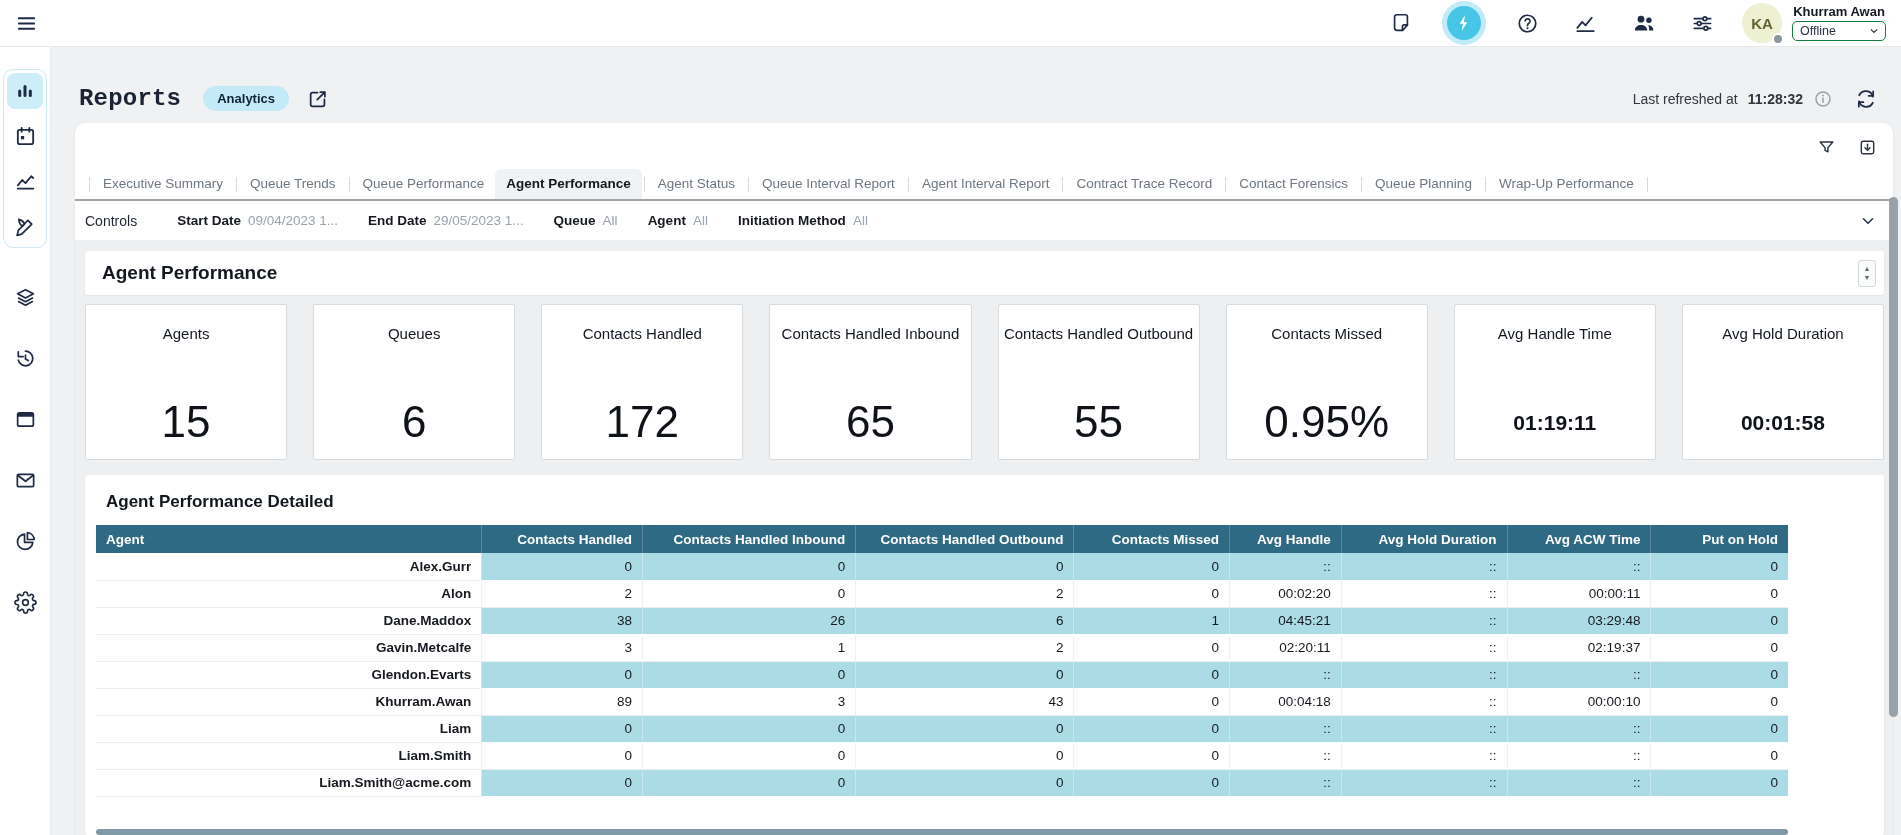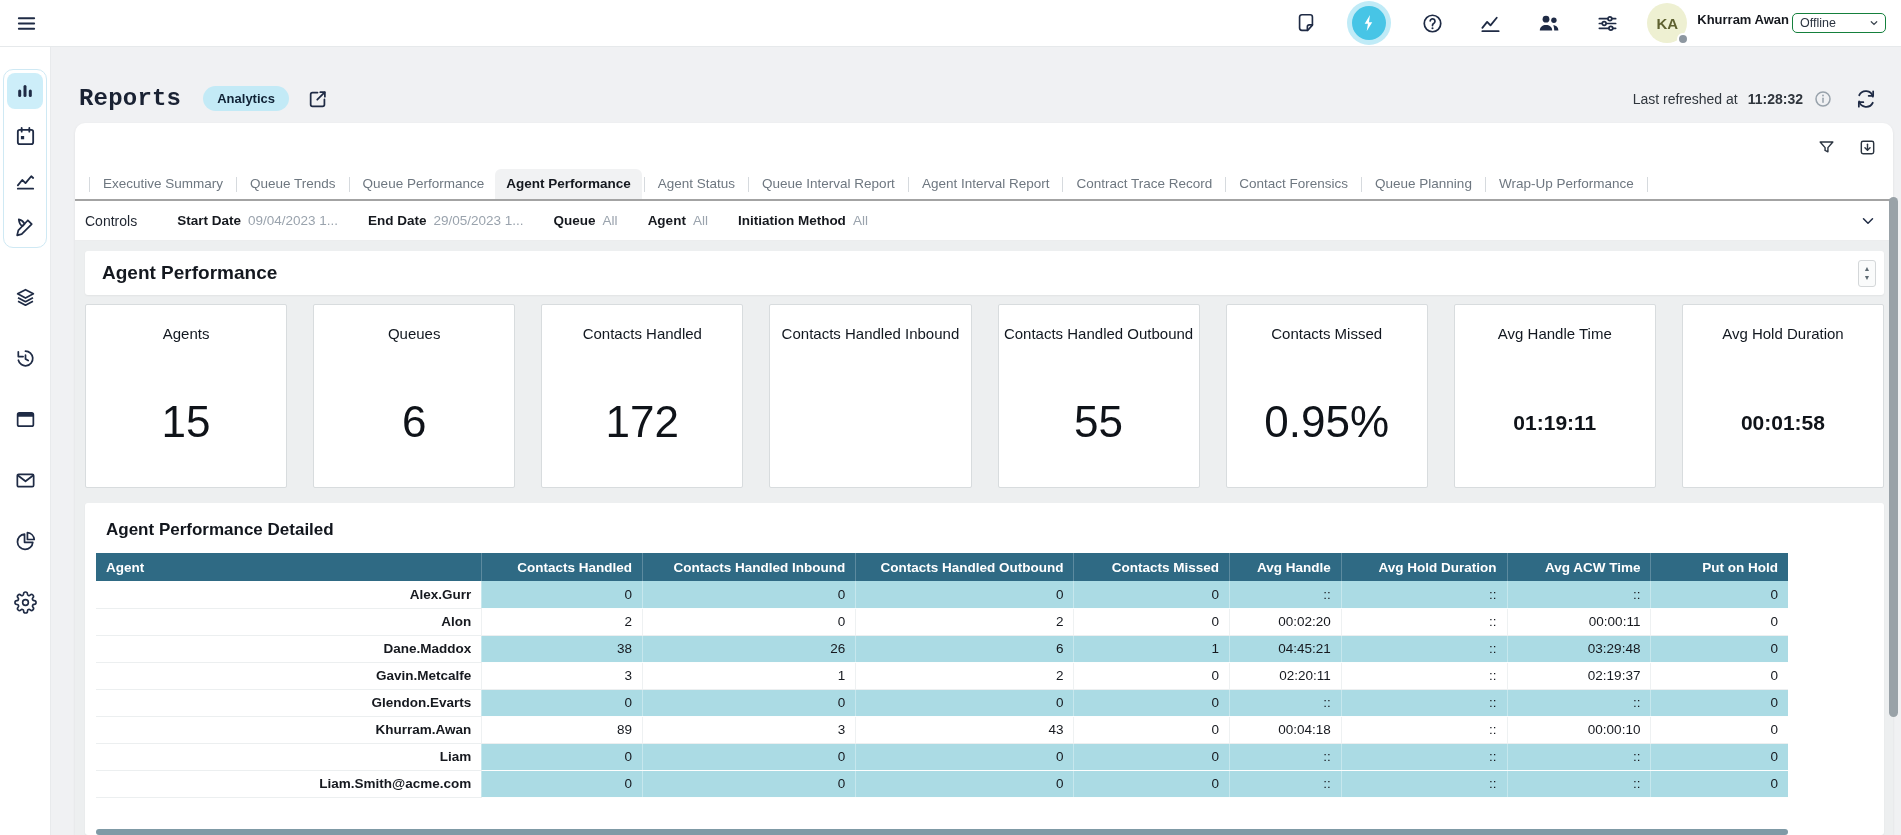--- a/index.html
+++ b/index.html
@@ -12,21 +12,21 @@
 
   
   .topbar{position:absolute;left:0;top:0;right:0;height:47px;background:#fff;
           border-bottom:1px solid #e6e9eb;display:flex;align-items:center;padding:0 15px;z-index:20;}
   .tb-icons{margin-left:auto;display:flex;align-items:center;gap:35px;margin-right:28px;}
   .bolt-btn{width:34px;height:34px;border-radius:50%;background:#47c5e6;box-shadow:0 0 0 5px #c0ebf7;}
   .avatar{width:40px;height:40px;border-radius:50%;background:#eef0d2;color:#5e6130;font-weight:700;
           font-size:15px;display:grid;place-items:center;position:relative;flex:none;}
   .status-dot{position:absolute;right:-2px;bottom:-2px;width:12px;height:12px;border-radius:50%;
           background:#8d97a0;border:2px solid #fff;}
-  .user-block{margin-left:10px;display:flex;gap:3px;text-align:center;}
+  .user-block{margin-left:10px;display:flex;flex-direction:column;gap:3px;text-align:center;}
   .user-name{font-size:13px;font-weight:700;color:#16191f;line-height:1;}
   .status-select{width:94px;height:20px;border:1px solid #15803d;border-radius:5px;font-size:12.5px;
           color:#2b3440;display:flex;align-items:center;justify-content:space-between;
           padding:0 5px 0 7px;background:#fff;cursor:pointer;}
 
   
   .sidebar{position:absolute;left:0;top:47px;bottom:0;width:51px;background:#fff;
            border-right:1px solid #e8eaec;display:flex;flex-direction:column;align-items:center;z-index:10;}
   .side-group{margin-top:22px;border:1px solid #cfe9f4;border-radius:10px;padding:3px;
            display:flex;flex-direction:column;gap:9px;}
@@ -67,21 +67,21 @@
 
   .section{position:absolute;top:118px;left:0;right:0;bottom:0;background:#edeff0;
         padding:10px 9px 0 10px;display:flex;flex-direction:column;}
   .ap-header{background:#fff;height:44px;border-radius:3px;box-shadow:0 1px 2px rgba(0,0,0,.05);
         display:flex;align-items:center;padding:0 8px 0 17px;margin-bottom:9px;flex:none;}
   .ap-title{font-size:19px;font-weight:700;color:#14181f;}
   .spinner{margin-left:auto;width:18px;height:27px;border:1px solid #d4d7d9;border-radius:3px;background:#fafbfb;
         display:flex;flex-direction:column;align-items:center;justify-content:center;gap:2px;
         font-size:7px;color:#5f6b73;line-height:1;cursor:pointer;}
 
-  .kpis{display:flex;gap:26px;height:184px;margin-bottom:15px;flex:none;}
+  .kpis{display:flex;gap:26px;height:156px;margin-bottom:15px;flex:none;}
   .kpi{flex:1;background:#fff;border:1px solid #d8dcde;border-radius:2px;position:relative;text-align:center;}
   .kpi-label{margin-top:20px;font-size:15px;color:#121820;}
   .kpi-value{position:absolute;left:0;right:0;top:92px;font-size:44px;font-weight:400;color:#0f1319;}
   .kpi-value.time{top:106px;font-size:21px;font-weight:700;}
 
   .table-card{background:#fff;border-radius:3px;box-shadow:0 1px 2px rgba(0,0,0,.05);flex:1;
         padding:13px 12px 0 11px;position:relative;overflow:hidden;}
   .table-title{font-size:17px;font-weight:700;color:#12161d;margin:4px 0 13px 10px;}
   table{width:1692px;border-collapse:collapse;table-layout:fixed;font-size:13.5px;}
   th{background:#2f6a84;color:#fff;font-weight:700;height:28px;padding:0 10px 0 0;text-align:right;
@@ -340,20 +340,21 @@
             <div class="kpi">
               <div class="kpi-label">Queues</div>
               <div class="kpi-value">6</div>
             </div>
             <div class="kpi">
               <div class="kpi-label">Contacts Handled</div>
               <div class="kpi-value">172</div>
             </div>
             <div class="kpi">
               <div class="kpi-label">Contacts Handled Inbound</div>
+              <div class="kpi-value">65</div>
             </div>
             <div class="kpi">
               <div class="kpi-label">Contacts Handled Outbound</div>
               <div class="kpi-value">55</div>
             </div>
             <div class="kpi">
               <div class="kpi-label">Contacts Missed</div>
               <div class="kpi-value">0.95%</div>
             </div>
             <div class="kpi">
@@ -465,20 +466,31 @@
                   <td class="num hl">0</td>
                   <td class="num hl">0</td>
                   <td class="num hl">0</td>
                   <td class="num hl">0</td>
                   <td class="num hl">::</td>
                   <td class="num hl">::</td>
                   <td class="num hl">::</td>
                   <td class="num hl">0</td>
                 </tr>
                 <tr>
+                  <td class="name">Liam.Smith</td>
+                  <td class="num">0</td>
+                  <td class="num">0</td>
+                  <td class="num">0</td>
+                  <td class="num">0</td>
+                  <td class="num">::</td>
+                  <td class="num">::</td>
+                  <td class="num">::</td>
+                  <td class="num">0</td>
+                </tr>
+                <tr>
                   <td class="name">Liam.Smith@acme.com</td>
                   <td class="num hl">0</td>
                   <td class="num hl">0</td>
                   <td class="num hl">0</td>
                   <td class="num hl">0</td>
                   <td class="num hl">::</td>
                   <td class="num hl">::</td>
                   <td class="num hl">::</td>
                   <td class="num hl">0</td>
                 </tr>

